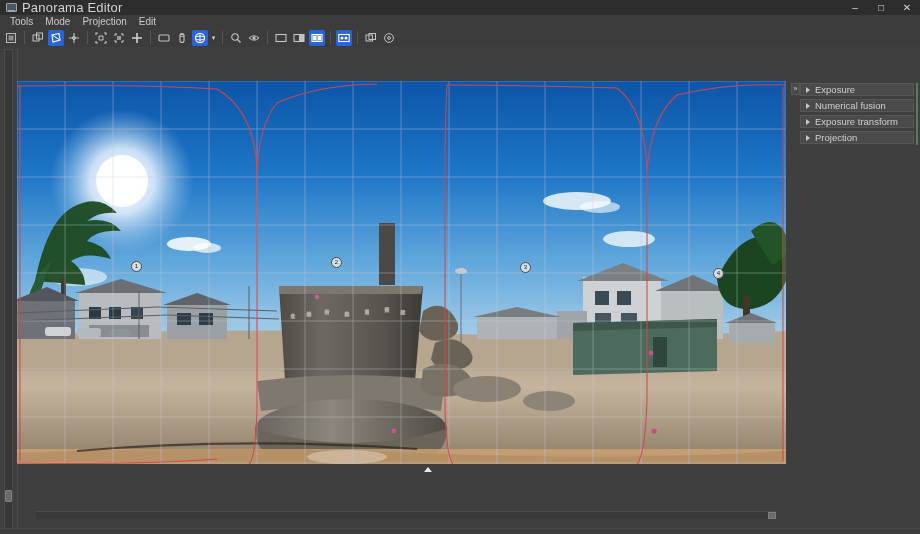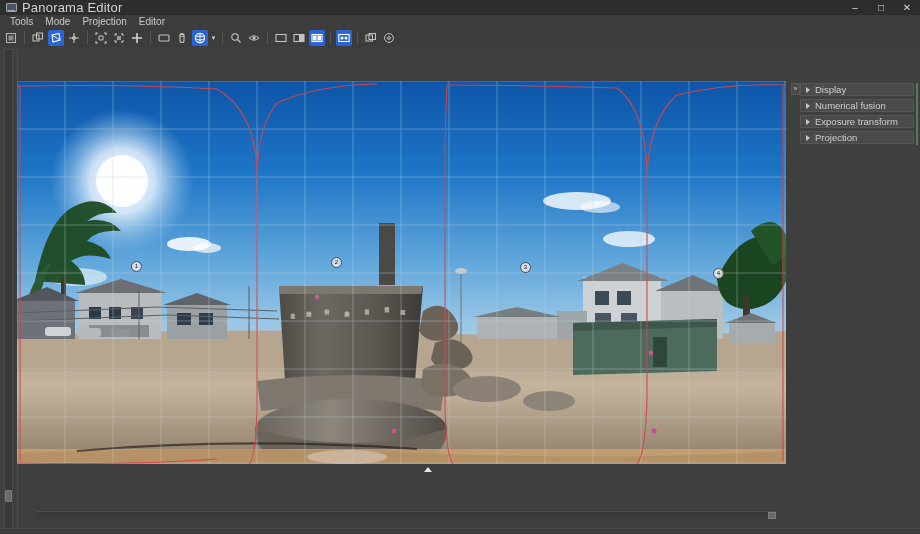--- a/index.html
+++ b/index.html
@@ -147,21 +147,21 @@
       <div class="wbtn">–</div>
       <div class="wbtn">□</div>
       <div class="wbtn close">✕</div>
     </div>
   </div>
 
   <div class="menubar">
     <div class="menu-item">Tools</div>
     <div class="menu-item">Mode</div>
     <div class="menu-item">Projection</div>
-    <div class="menu-item">Editor</div>
+    <div class="menu-item">Edit</div>
   </div>
 
   <div class="toolbar">
 
     <div class="tb-btn">
       <svg width="12" height="12" viewBox="0 0 12 12">
           <rect x="1.5" y="1.5" width="9" height="9" fill="none" stroke="#b9b9b9" stroke-width="1"></rect>
           <rect x="3.5" y="3.5" width="5" height="5" fill="#8c8c8c"></rect>
         </svg>
     </div>
@@ -514,21 +514,21 @@
     <div class="hscroll">
       <div class="hthumb"></div>
     </div>
 
     <div class="dock-handle">»</div>
     <div class="dock-edge"></div>
 
     <div class="dock">
       <div class="dock-sec">
         <span class="dock-arrow"></span>
-        <span>Display</span>
+        <span>Exposure</span>
       </div>
       <div class="dock-sec">
         <span class="dock-arrow"></span>
         <span>Numerical fusion</span>
       </div>
       <div class="dock-sec">
         <span class="dock-arrow"></span>
         <span>Exposure transform</span>
       </div>
       <div class="dock-sec">

